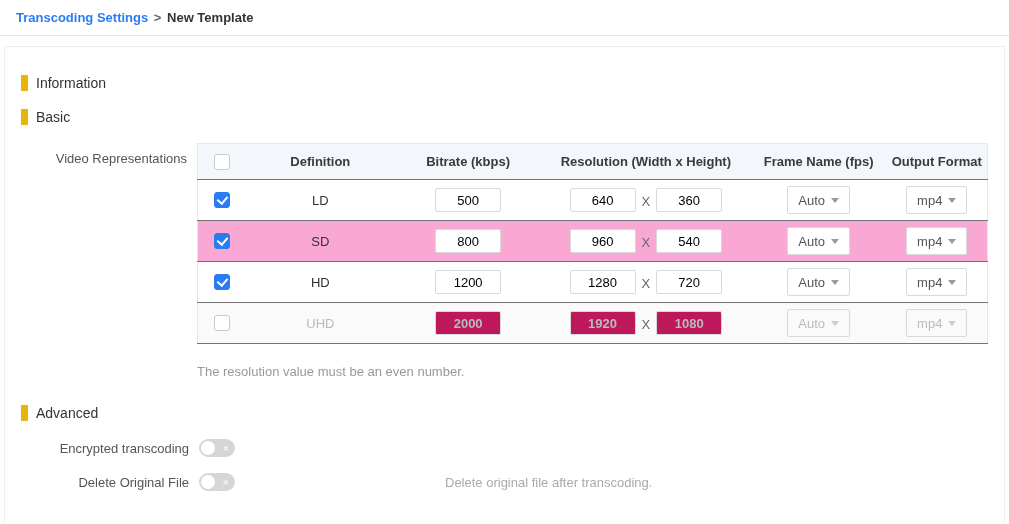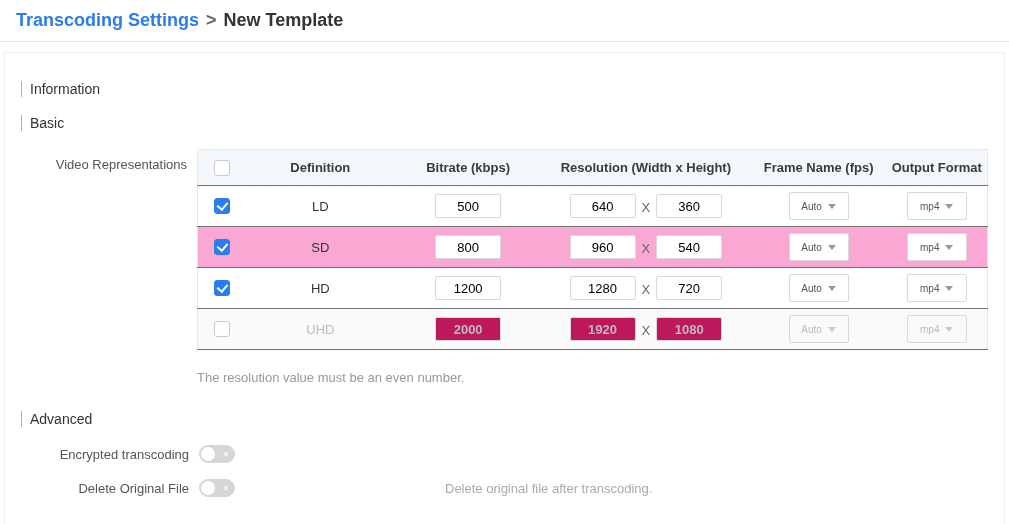--- a/index.html
+++ b/index.html
@@ -7,34 +7,34 @@
     margin: 0;
     font-family: Arial, Helvetica, sans-serif;
     font-size: 13px;
     color: #333;
     background: #fff;
     width: 1009px;
   }
   .crumbs {
     padding: 10px 16px;
     border-bottom: 1px solid #e5e5e5;
-    font-size: 18px;
+    font-size: 13px;
     font-weight: bold;
   }
   .crumbs a { color: #2a7cf0; text-decoration: none; }
   .crumbs .sep { color: #666; margin: 0 2px; }
   .crumbs .cur { color: #333; }
   .page {
     margin: 10px 4px 0 4px;
     background: #fff;
     border: 1px solid #eee;
     padding: 20px 16px 30px 16px;
   }
   .sec-title {
-    border-left: 1px solid #eab308;
+    border-left: 7px solid #eab308;
     padding-left: 8px;
     font-size: 14px;
     color: #333;
     margin: 8px 0 18px 0;
     font-weight: normal;
   }
   .form-row {
     display: flex;
     align-items: center;
     margin-bottom: 10px;
@@ -117,21 +117,21 @@
     display: inline-flex;
     align-items: center;
     justify-content: center;
     min-width: 60px;
     height: 28px;
     border: 1px solid #d9d9d9;
     border-radius: 2px;
     padding: 0 10px;
     background: #fff;
     color: #555;
-    font-size: 10px;
+    font-size: 13px;
     gap: 6px;
   }
   .sel-btn.dis { color: #bbb; background: #fafafa; }
   .chev {
     width: 0; height: 0;
     border-left: 4px solid transparent;
     border-right: 4px solid transparent;
     border-top: 5px solid #999;
   }
   .sel-btn.dis .chev { border-top-color: #ccc; }

